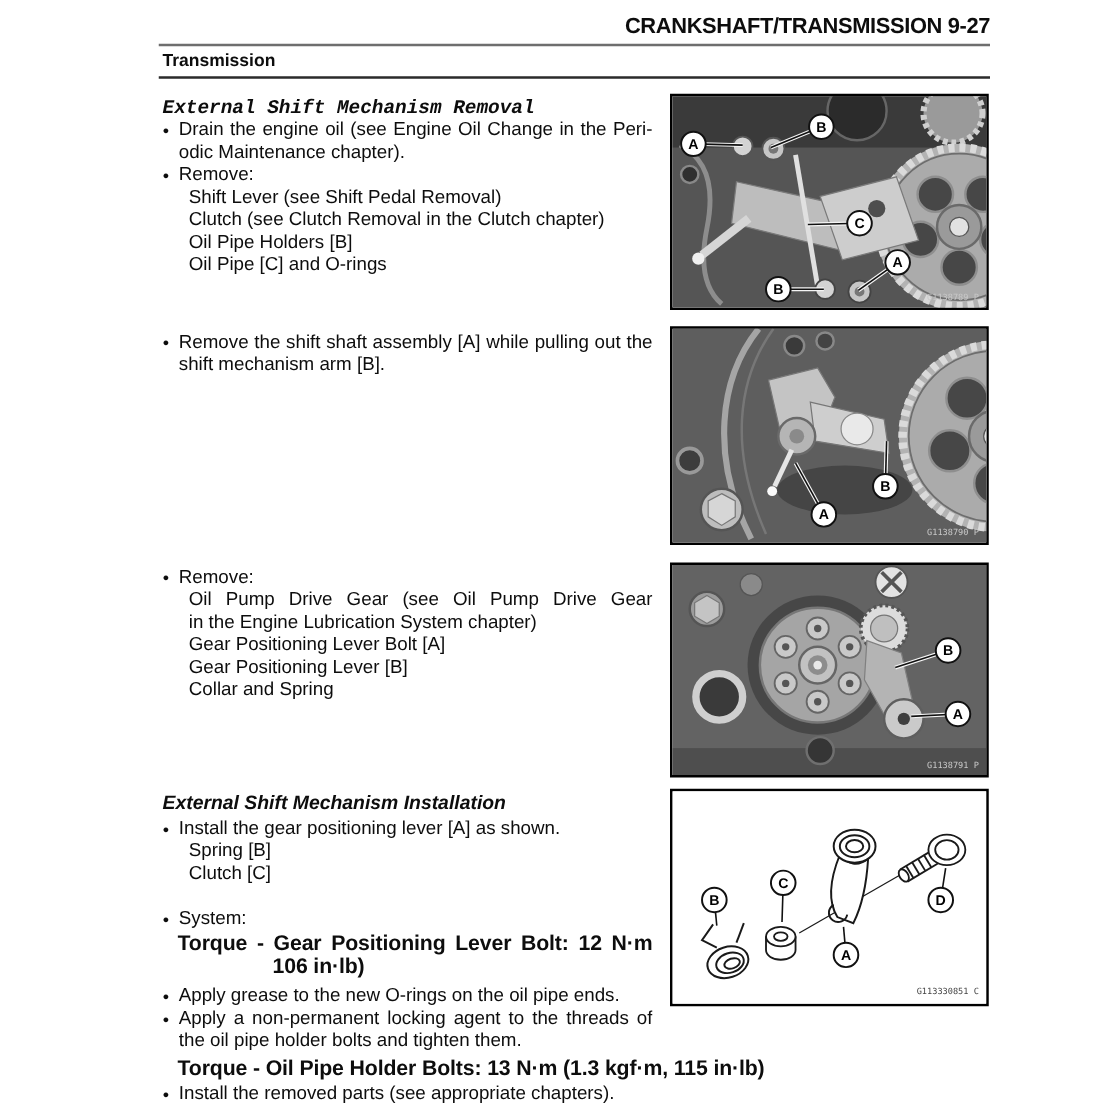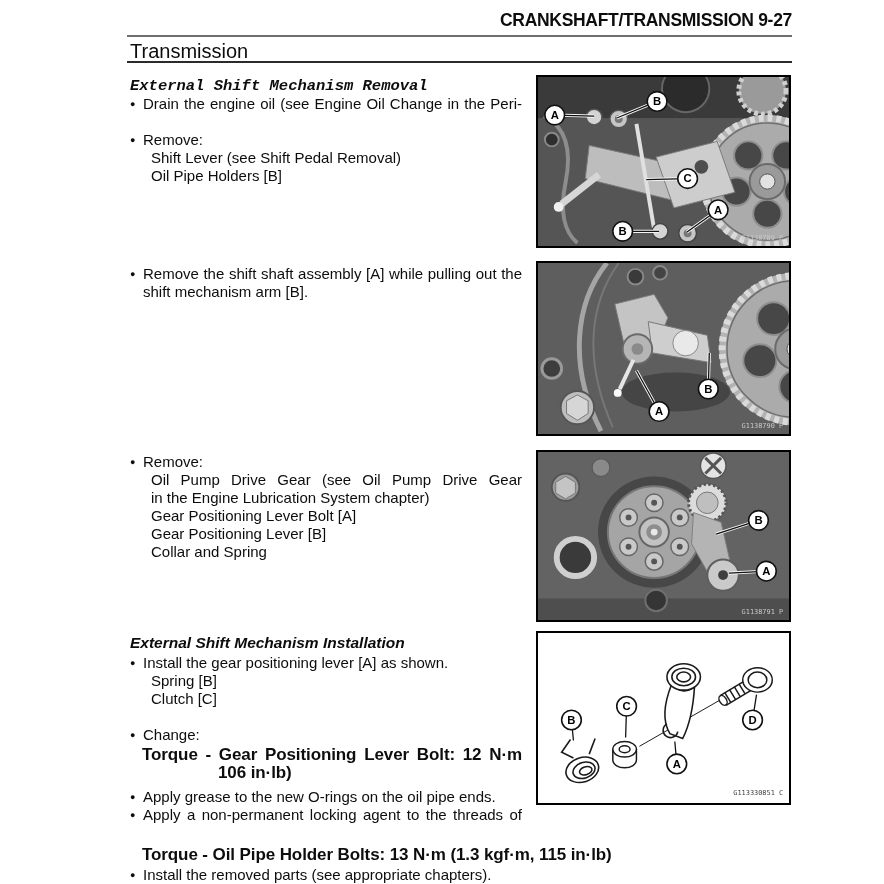--- a/index.html
+++ b/index.html
@@ -3,21 +3,21 @@
 <meta charset="utf-8">
 <style>
   html,body{margin:0;padding:0;background:#ffffff;}
   .page{position:relative;width:884px;height:884px;background:#ffffff;overflow:hidden;
         font-family:"Liberation Sans",sans-serif;color:#0d0d0d;margin-left:20px;}
   .header-title{position:absolute;top:10px;right:112px;font-size:17.5px;font-weight:bold;
         letter-spacing:-0.3px;white-space:nowrap;}
   .rule{position:absolute;left:107px;right:112px;}
   .rule-1{top:35px;height:2px;background:#6e6e6e;}
   .rule-2{top:61px;height:2px;background:#2b2b2b;}
-  .section-title{position:absolute;left:110px;top:40px;font-size:20px;font-weight:normal;}
+  .section-title{position:absolute;left:110px;top:40px;font-size:14px;font-weight:bold;}
   .blk{position:absolute;left:110px;width:392px;font-size:15px;line-height:18px;}
   .blk.heading{font-weight:bold;font-style:italic;font-size:15.5px;white-space:nowrap;width:auto;}
   .blk.bullet{padding-left:13px;width:379px;}
   .blk.plain{left:131px;width:371px;}
   .blk.torque{left:122px;width:380px;font-weight:bold;font-size:17px;letter-spacing:-0.1px;}
   .marker{position:absolute;left:0;top:0;font-size:9px;line-height:18px;}
   .line{height:18px;white-space:nowrap;overflow:visible;}
   .line.just{white-space:normal;text-align:justify;text-align-last:justify;overflow:hidden;}
   .line.cont{padding-left:76px;}
   .figure{position:absolute;left:516px;width:255px;border:2px solid #000;box-sizing:border-box;
@@ -30,28 +30,31 @@
 <div class="page">
   <div class="header-title">CRANKSHAFT/TRANSMISSION 9-27</div>
   <div class="rule rule-1"></div>
   <div class="section-title">Transmission</div>
   <div class="rule rule-2"></div>
   <div id="content">
       <div class="blk heading" style="top: 77px; font-family: Liberation Mono, monospace;">External Shift Mechanism Removal</div>
       <div class="blk bullet" style="top: 95px;">
         <span class="marker">●</span>
         <div class="line just">Drain the engine oil (see Engine Oil Change in the Peri-</div>
+        <div class="line">odic Maintenance chapter).</div>
       </div>
       <div class="blk bullet" style="top: 131px;">
         <span class="marker">●</span>
         <div class="line">Remove:</div>
       </div>
       <div class="blk plain" style="top: 149px;">
         <div class="line">Shift Lever (see Shift Pedal Removal)</div>
+        <div class="line">Clutch (see Clutch Removal in the Clutch chapter)</div>
         <div class="line">Oil Pipe Holders [B]</div>
+        <div class="line">Oil Pipe [C] and O-rings</div>
       </div>
       <div class="blk bullet" style="top: 265px;">
         <span class="marker">●</span>
         <div class="line just">Remove the shift shaft assembly [A] while pulling out the</div>
         <div class="line">shift mechanism arm [B].</div>
       </div>
       <div class="blk bullet" style="top: 453px;">
         <span class="marker">●</span>
         <div class="line">Remove:</div>
       </div>
@@ -66,33 +69,34 @@
       <div class="blk bullet" style="top: 654px;">
         <span class="marker">●</span>
         <div class="line">Install the gear positioning lever [A] as shown.</div>
       </div>
       <div class="blk plain" style="top: 672px;">
         <div class="line">Spring [B]</div>
         <div class="line">Clutch [C]</div>
       </div>
       <div class="blk bullet" style="top: 726px;">
         <span class="marker">●</span>
-        <div class="line">Change:</div>
+        <div class="line">System:</div>
       </div>
       <div class="blk torque" style="top: 746px;">
         <div class="line just">Torque - Gear Positioning Lever Bolt:  12 N·m (1.2 kgf·m,</div>
         <div class="line cont">106 in·lb)</div>
       </div>
       <div class="blk bullet" style="top: 788px;">
         <span class="marker">●</span>
         <div class="line">Apply grease to the new O-rings on the oil pipe ends.</div>
       </div>
       <div class="blk bullet" style="top: 806px;">
         <span class="marker">●</span>
         <div class="line just">Apply a non-permanent locking agent to the threads of</div>
+        <div class="line">the oil pipe holder bolts and tighten them.</div>
       </div>
       <div class="blk torque" style="top: 846px;">
         <div class="line">Torque - Oil Pipe Holder Bolts: 13 N·m (1.3 kgf·m, 115 in·lb)</div>
       </div>
       <div class="blk bullet" style="top: 866px;">
         <span class="marker">●</span>
         <div class="line">Install the removed parts (see appropriate chapters).</div>
       </div>
     </div>
   <div id="figures">

